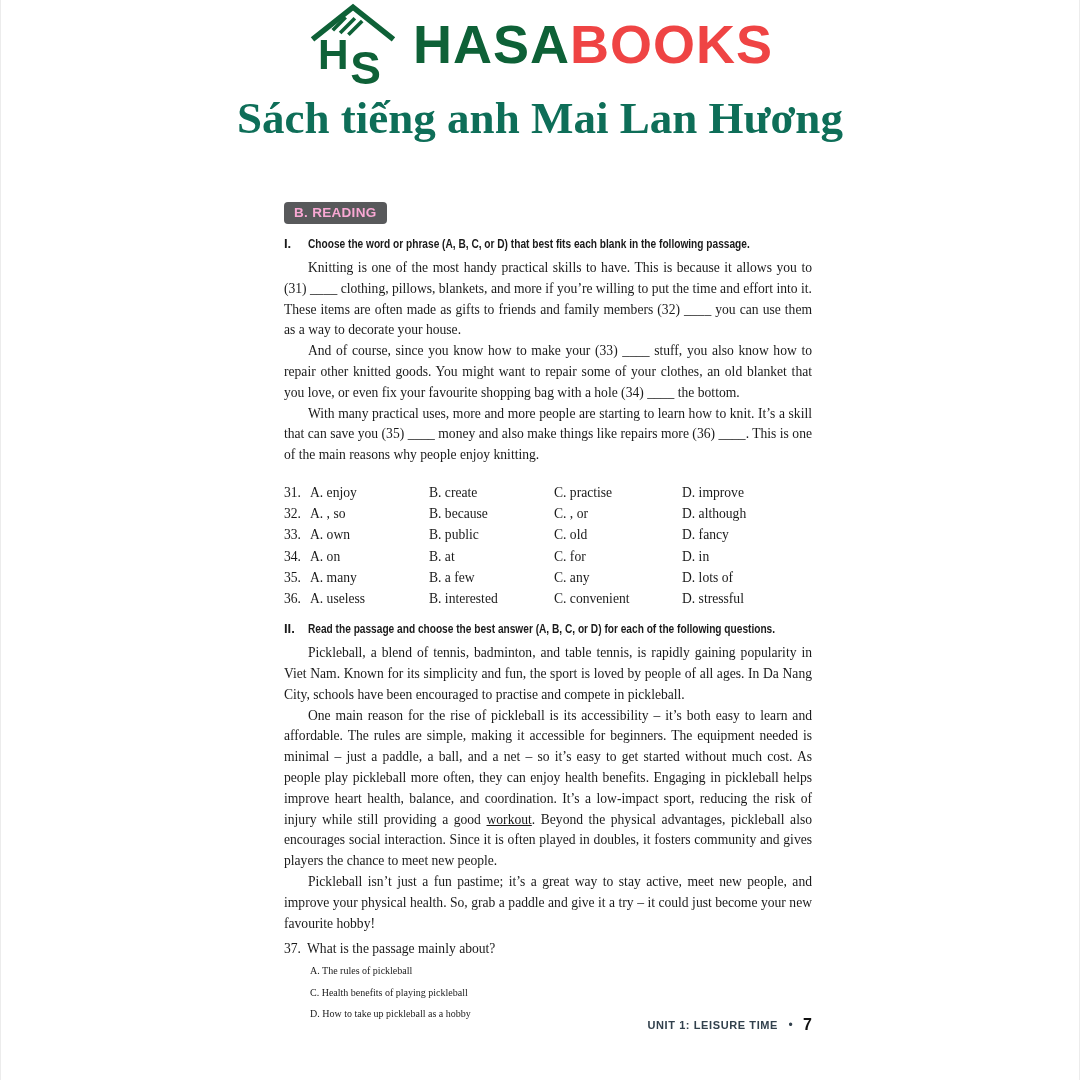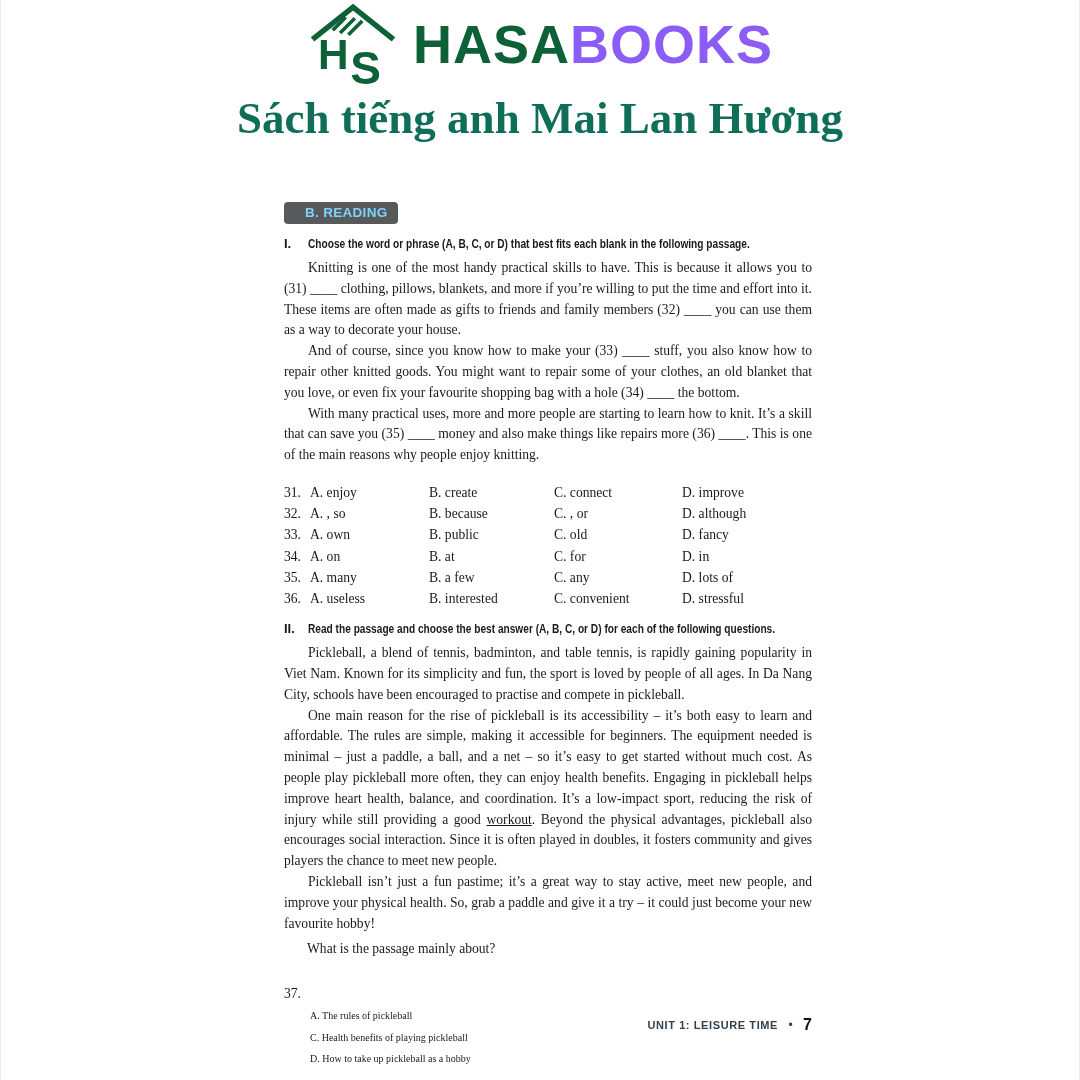--- a/index.html
+++ b/index.html
@@ -5,45 +5,45 @@
   * { margin:0; padding:0; box-sizing:border-box; }
   html, body { background:#ffffff; }
   body { width:1080px; height:1080px; font-family:"Liberation Serif", "DejaVu Serif", serif; color:#1a1a1a; }
   .canvas { position:relative; width:1080px; height:1080px; background:#fff; overflow:hidden; border-left:1px solid #ececec; border-right:1px solid #ececec; }
 
   
   .header { position:absolute; top:2px; left:0; width:100%; display:flex; justify-content:center; align-items:center; gap:14px; }
   .logo { display:inline-flex; align-items:center; }
   .brand { font-family:"Liberation Sans", sans-serif; font-weight:bold; font-size:54px; letter-spacing:1px; line-height:1; }
   .brand .primary { color:#0e6137; }
-  .brand .secondary { color:#8b5cf6; }
+  .brand .secondary { color:#ef4444; }
   .subtitle { position:absolute; top:94px; left:0; width:100%; text-align:center;
               font-family:"Liberation Serif", "DejaVu Serif", serif; font-weight:bold;
               font-size:45px; color:#0e6e58; line-height:1.1; }
 
   
   .page { position:absolute; left:283px; top:202px; width:528px; }
-  .badge { display:inline-block; background:#58595b; color:#7dd3fc;
+  .badge { display:inline-block; background:#58595b; color:#f9a8d4;
            font-family:"Liberation Sans", sans-serif; font-weight:bold; font-size:13.5px;
-           padding:3px 10px 4px 21px; border-radius:4px; letter-spacing:0.3px; }
+           padding:3px 10px 4px 10px; border-radius:4px; letter-spacing:0.3px; }
 
   .instruction { display:flex; margin-top:11px; margin-bottom:5px; align-items:baseline;
                  font-family:"Liberation Sans", sans-serif; font-weight:bold; font-size:13px; line-height:18px; }
   .instruction .inum { width:24px; flex-shrink:0; }
   .instruction .itext { white-space:nowrap; flex-shrink:0; transform:scaleX(0.78); transform-origin:0 50%; }
 
   .para { font-size:13.6px; line-height:20.8px; text-align:justify; text-indent:24px; }
   .u { text-decoration:underline; }
 
   .qtable { margin-top:16px; }
   .qrow { display:grid; grid-template-columns:26px 119px 125px 128px auto;
           font-size:13.6px; line-height:21.2px; }
 
   .q37row { display:flex; gap:6px; font-size:13.6px; line-height:21.5px; margin-top:4px; }
-  .q37row .qnum { flex-shrink:0;margin-top:45px; }
+  .q37row .qnum { flex-shrink:0; }
   .qopt { margin-left:26px; font-size:10px; line-height:21.7px; }
 
   
   .footer { position:absolute; left:283px; top:1016px; width:528px; text-align:right;
             font-family:"Liberation Sans", sans-serif; color:#32414d; }
   .footer .unit { font-size:11px; font-weight:bold; letter-spacing:0.6px; vertical-align:1px; }
   .footer .sep { margin:0 6px; font-size:12px; vertical-align:1px; }
   .footer .pagenum { font-size:16px; font-weight:bold; color:#111; }
 </style>
 </head>
@@ -81,21 +81,21 @@
 
     <p class="para">Knitting is one of the most handy practical skills to have. This is because it allows you to (31) ____ clothing, pillows, blankets, and more if you’re willing to put the time and effort into it. These items are often made as gifts to friends and family members (32) ____ you can use them as a way to decorate your house.</p>
     <p class="para">And of course, since you know how to make your (33) ____ stuff, you also know how to repair other knitted goods. You might want to repair some of your clothes, an old blanket that you love, or even fix your favourite shopping bag with a hole (34) ____ the bottom.</p>
     <p class="para">With many practical uses, more and more people are starting to learn how to knit. It’s a skill that can save you (35) ____ money and also make things like repairs more (36) ____. This is one of the main reasons why people enjoy knitting.</p>
 
     <div class="qtable">
       <div class="qrow">
         <span>31.</span>
         <span>A. enjoy</span>
         <span>B. create</span>
-        <span>C. connect</span>
+        <span>C. practise</span>
         <span>D. improve</span>
       </div>
       <div class="qrow">
         <span>32.</span>
         <span>A. , so</span>
         <span>B. because</span>
         <span>C. , or</span>
         <span>D. although</span>
       </div>
       <div class="qrow">

